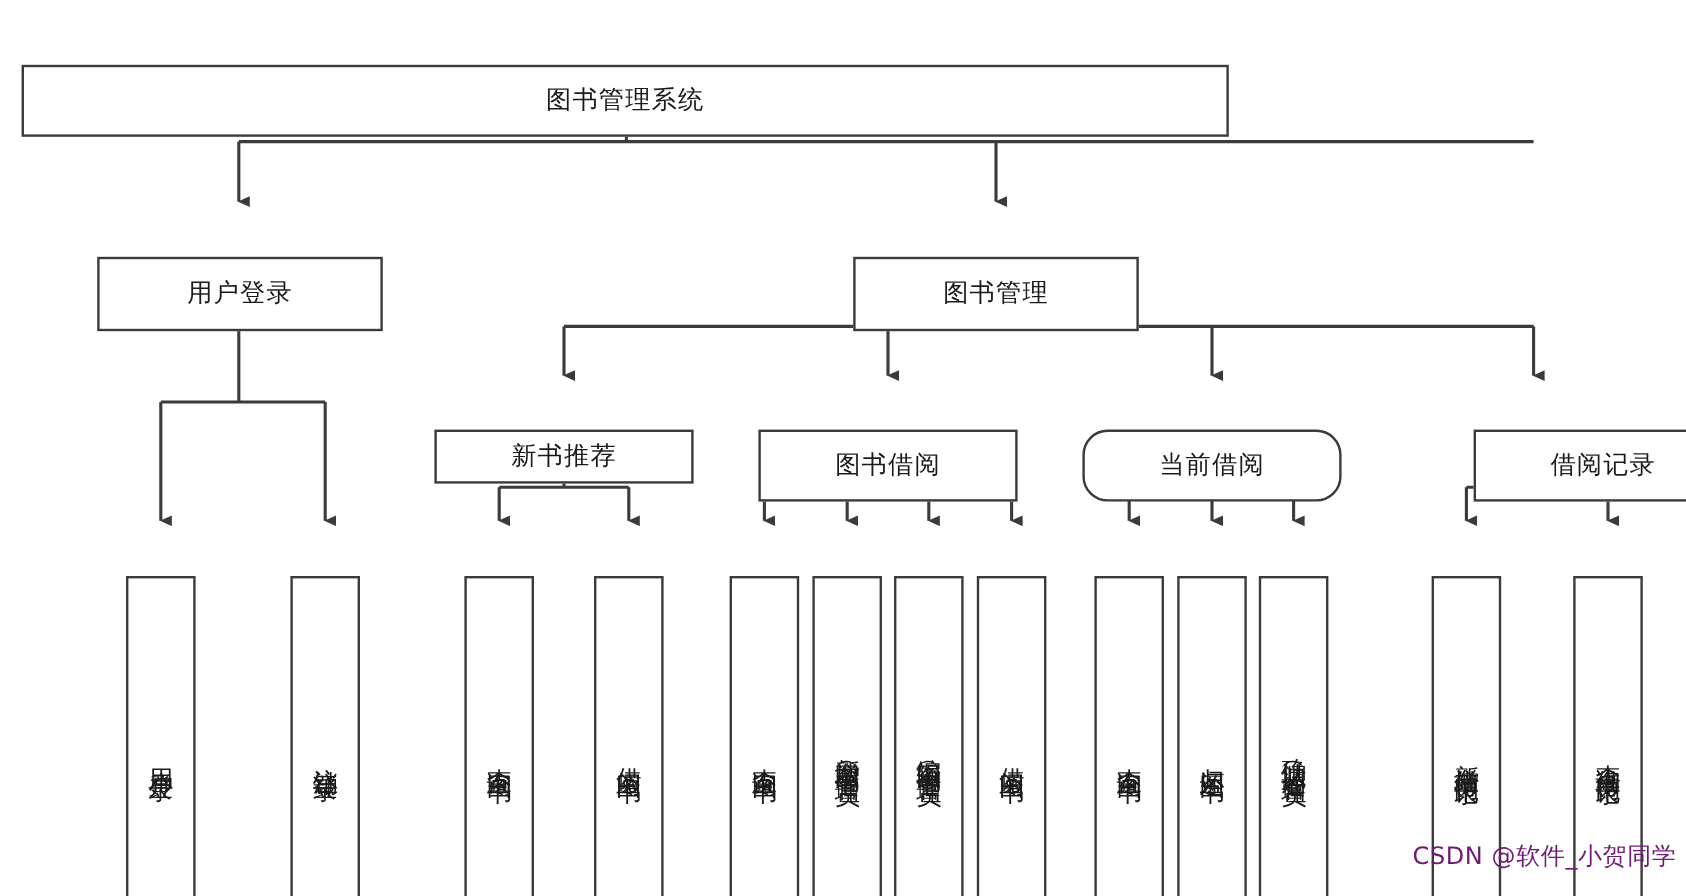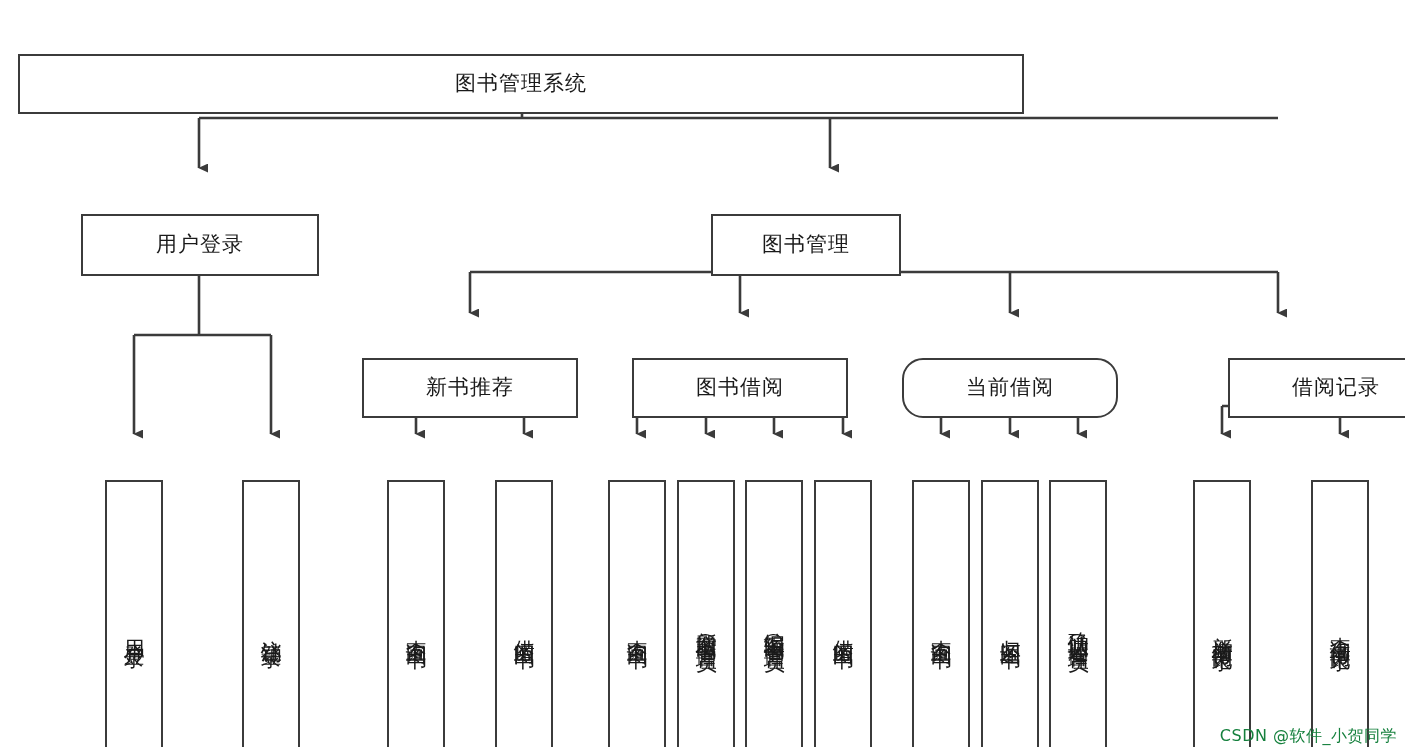--- a/index.html
+++ b/index.html
@@ -53,23 +53,23 @@
   }
   .node.vert .vtext {
     writing-mode: vertical-rl;
     text-orientation: upright;
     display: block;
     white-space: nowrap;
   }
   #watermark {
     position: absolute;
     right: 8px;
-    bottom: 0;
-    font-size: 16px;
-    color: #15803d;
+    bottom: 20px;
+    font-size: 20px;
+    color: #701a75;
     letter-spacing: 0.5px;
     white-space: nowrap;
     font-family: "DejaVu Sans", "Liberation Sans", sans-serif;
   }
 </style>
 </head>
 <body>
 
 <div id="diagram-root">
 
@@ -123,25 +123,25 @@
     </g>
   </svg>
 
   <div class="node horiz" style="left:18px; top:10px; width:1006px; height:60px;">
     <span>图书管理系统</span>
   </div>
 
   <div class="node horiz" style="left:81px; top:170px; width:238px; height:62px;">
     <span>用户登录</span>
   </div>
-  <div class="node horiz" style="left:711px; top:170px; width:190px; height:62px;">
+  <div class="node horiz" style="left:711px; top:170px; width:238px; height:62px;">
     <span>图书管理</span>
   </div>
 
-  <div class="node horiz" style="left:362px; top:314px; width:216px; height:60px;">
+  <div class="node horiz" style="left:362px; top:314px; width:216px; height:45px;">
     <span>新书推荐</span>
   </div>
   <div class="node horiz" style="left:632px; top:314px; width:216px; height:60px;text-align:right;">
     <span>图书借阅</span>
   </div>
   <div class="node horiz" style="left:902px; top:314px; width:216px; height:60px;border-radius:21px;">
     <span>当前借阅</span>
   </div>
   <div class="node horiz" style="left:1228px; top:314px; width:216px; height:60px;">
     <span>借阅记录</span>

